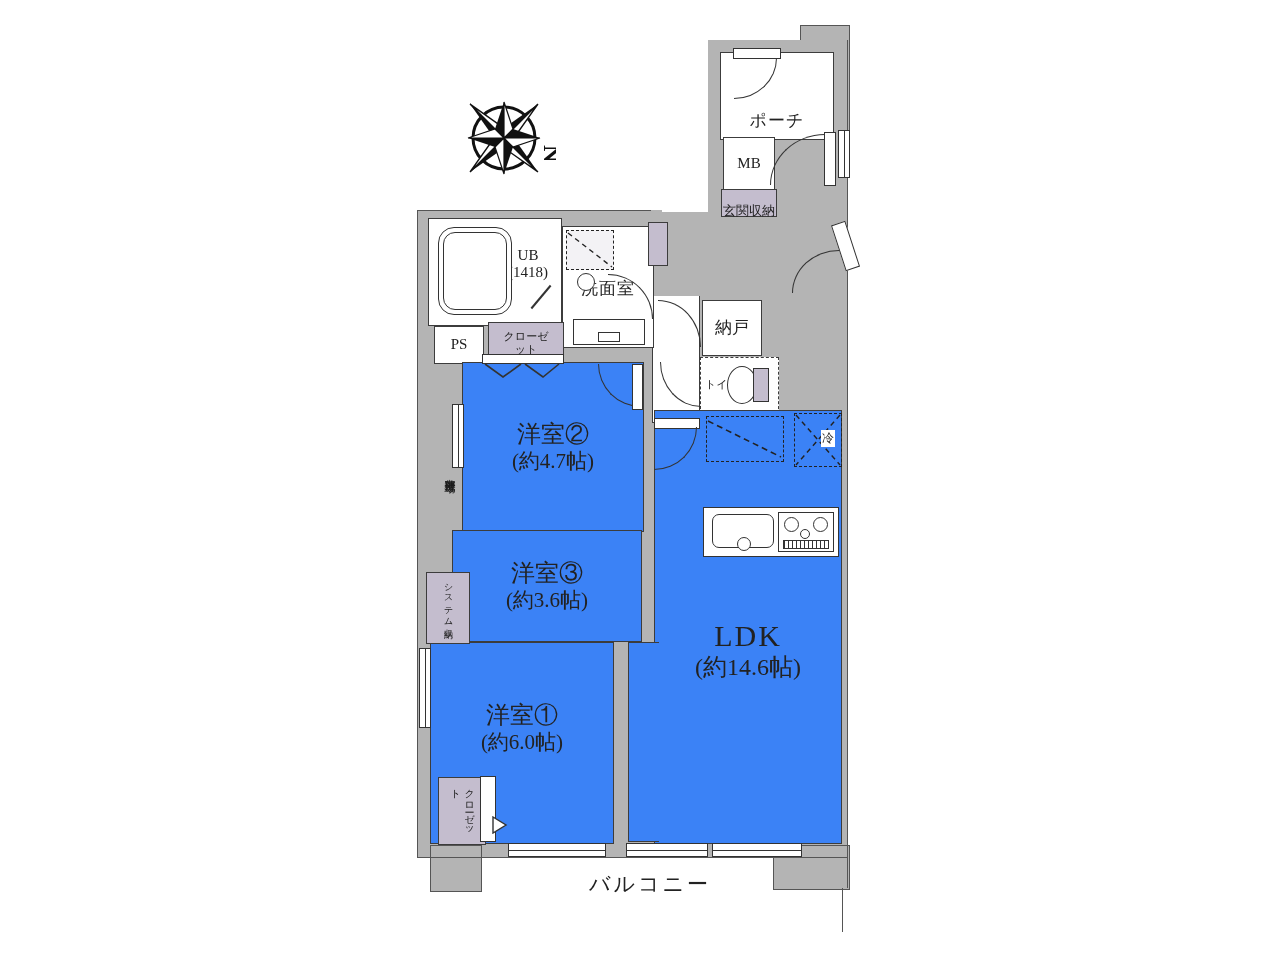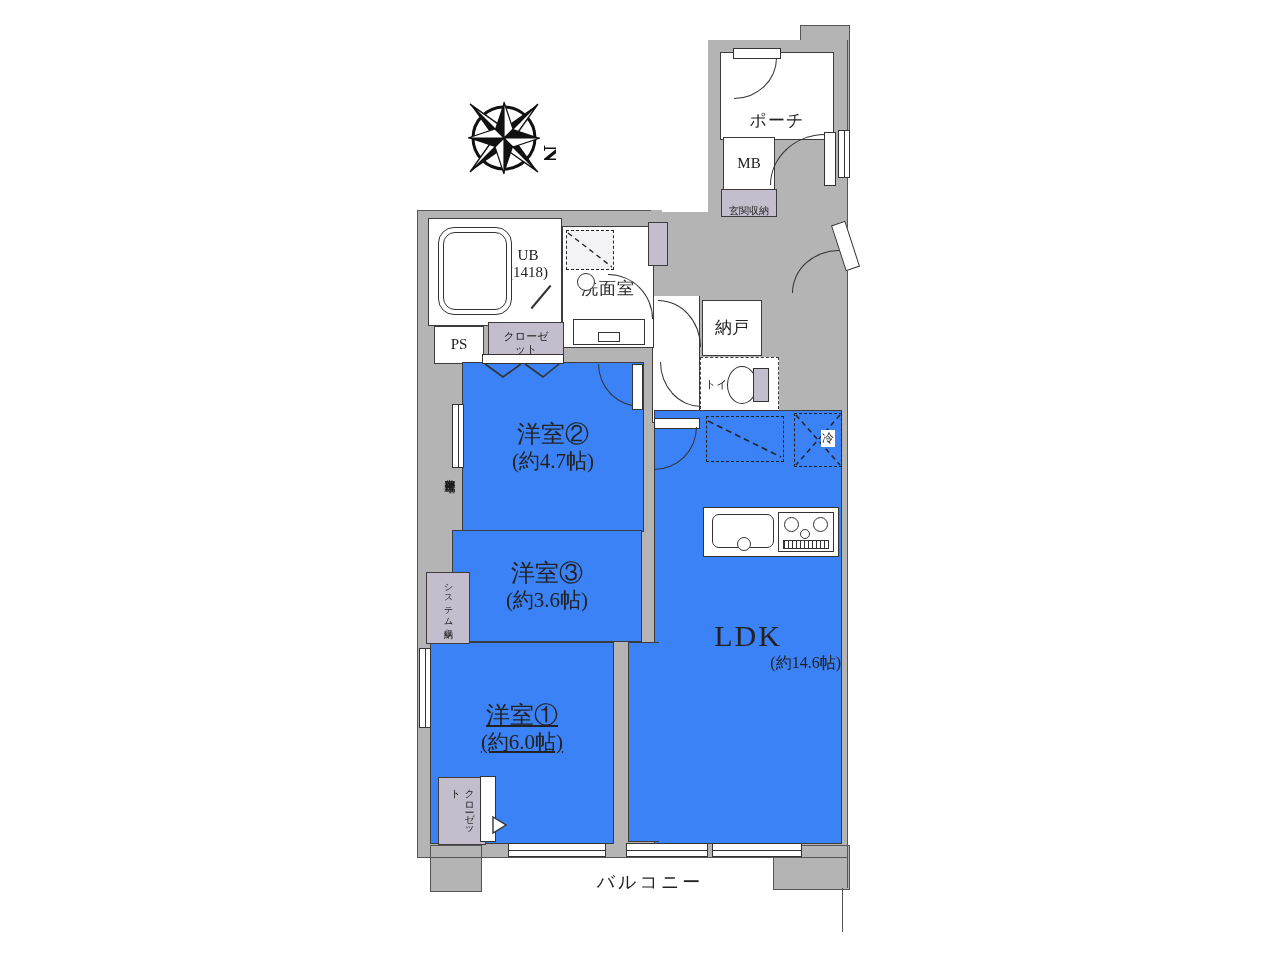--- a/index.html
+++ b/index.html
@@ -101,21 +101,21 @@
 
   <div class="room" style="left:723px;top:137px;width:50px;height:52px;">
     <span class="rlabel" style="font-size:15px;">MB</span>
   </div>
 
   <div class="arc arc-tl" style="left:770px;top:134px;width:54px;height:50px;"></div>
   <div class="leaf" style="left:824px;top:132px;width:10px;height:52px;"></div>
   <div class="winv" style="left:838px;top:130px;width:10px;height:46px;"></div>
 
   <div class="room proom" style="left:721px;top:189px;width:54px;height:26px;">
-    <span class="rlabel" style="font-size:10px;margin-top:16px;">玄関収納</span>
+    <span class="rlabel" style="font-size:13px;margin-top:16px;">玄関収納</span>
   </div>
 
   <div class="arc arc-tl" style="left:792px;top:250px;width:46px;height:42px;"></div>
   <div class="leaf" style="left:838px;top:222px;width:13px;height:46px;transform:rotate(-18deg);"></div>
 
   <div class="room" style="left:652px;top:296px;width:46px;height:126px;border-top:none;"></div>
   <div class="leaf" style="left:654px;top:418px;width:44px;height:9px;"></div>
   <div class="arc arc-br" style="left:654px;top:427px;width:42px;height:42px;"></div>
 
   <div class="room" style="left:428px;top:218px;width:132px;height:106px;">
@@ -164,21 +164,21 @@
   <div class="room" style="left:700px;top:357px;width:77px;height:55px;border-style:dashed;border-width:1.4px;">
     <span class="rlabel" style="position:absolute;left:4px;top:20px;font-size:11px;">トイレ</span>
     <div class="fixture" style="left:26px;top:8px;width:28px;height:36px;border-radius:50%;"></div>
     <div class="fixture proom" style="left:52px;top:10px;width:14px;height:32px;background:#c4bdce;"></div>
   </div>
   <div class="arc arc-bl" style="left:660px;top:362px;width:40px;height:44px;"></div>
 
   <div class="room croom" style="left:654px;top:410px;width:186px;height:432px;">
     <div class="rlabel" style="position:absolute;left:0;right:0;top:208px;">
       <div style="font-size:30px;letter-spacing:2px;">LDK</div>
-      <div style="font-size:16px;text-align:right;">(約14.6帖)</div>
+      <div style="font-size:24px;">(約14.6帖)</div>
     </div>
   </div>
   <div class="room croom" style="left:628px;top:642px;width:30px;height:198px;border-right:none;z-index:4;"></div>
 
   <div class="dash" style="left:706px;top:416px;width:76px;height:44px;">
     <svg width="76" height="44">
         <line x1="1" y1="4" x2="74" y2="40" stroke="#222" stroke-width="1.6" stroke-dasharray="6,4"></line>
       </svg>
   </div>
   <div class="dash" style="left:794px;top:413px;width:46px;height:52px;">
@@ -212,21 +212,21 @@
   <div class="winv" style="left:452px;top:404px;width:10px;height:62px;"></div>
 
   <div class="room croom" style="left:452px;top:530px;width:188px;height:110px;">
     <div class="rlabel">
       <div class="big">洋室③</div>
       <div class="big2">(約3.6帖)</div>
     </div>
   </div>
 
   <div class="room croom" style="left:430px;top:642px;width:182px;height:200px;">
-    <div class="rlabel" style="margin-top:-30px;text-decoration:underline;">
+    <div class="rlabel" style="margin-top:-30px;">
       <div class="big">洋室①</div>
       <div class="big2">(約6.0帖)</div>
     </div>
   </div>
   <div class="winv" style="left:419px;top:648px;width:10px;height:78px;"></div>
   <div class="leaf" style="left:480px;top:776px;width:14px;height:64px;"></div>
   <svg class="abs" style="left:492px;top:816px;z-index:6;" width="16" height="18">
     <polygon points="1,1 14,9 1,17" fill="#fff" stroke="#333" stroke-width="1.4"></polygon>
   </svg>
 
@@ -234,16 +234,16 @@
     <span class="vtext" style="font-size:9px;height:62px;">システム収納</span>
   </div>
   <div class="room proom" style="left:438px;top:777px;width:46px;height:66px;">
     <span class="vtext" style="font-size:10px;height:58px;">クローゼット</span>
   </div>
   <div class="abs vtext" style="left:442px;top:470px;height:100px;font-size:11px;z-index:5;color:#1a1a1a;">室外機置場</div>
 
   <div class="winh" style="left:508px;top:843px;width:96px;height:12px;"></div>
   <div class="winh" style="left:626px;top:843px;width:80px;height:12px;"></div>
   <div class="winh" style="left:712px;top:843px;width:88px;height:12px;"></div>
-  <div class="abs" style="left:560px;top:870px;width:180px;text-align:center;font-size:18px;letter-spacing:3px;z-index:5;">バルコニー</div>
+  <div class="abs" style="left:560px;top:870px;width:180px;text-align:center;font-size:21px;letter-spacing:3px;z-index:5;">バルコニー</div>
 
 
 </div>
 
 </body></html>

